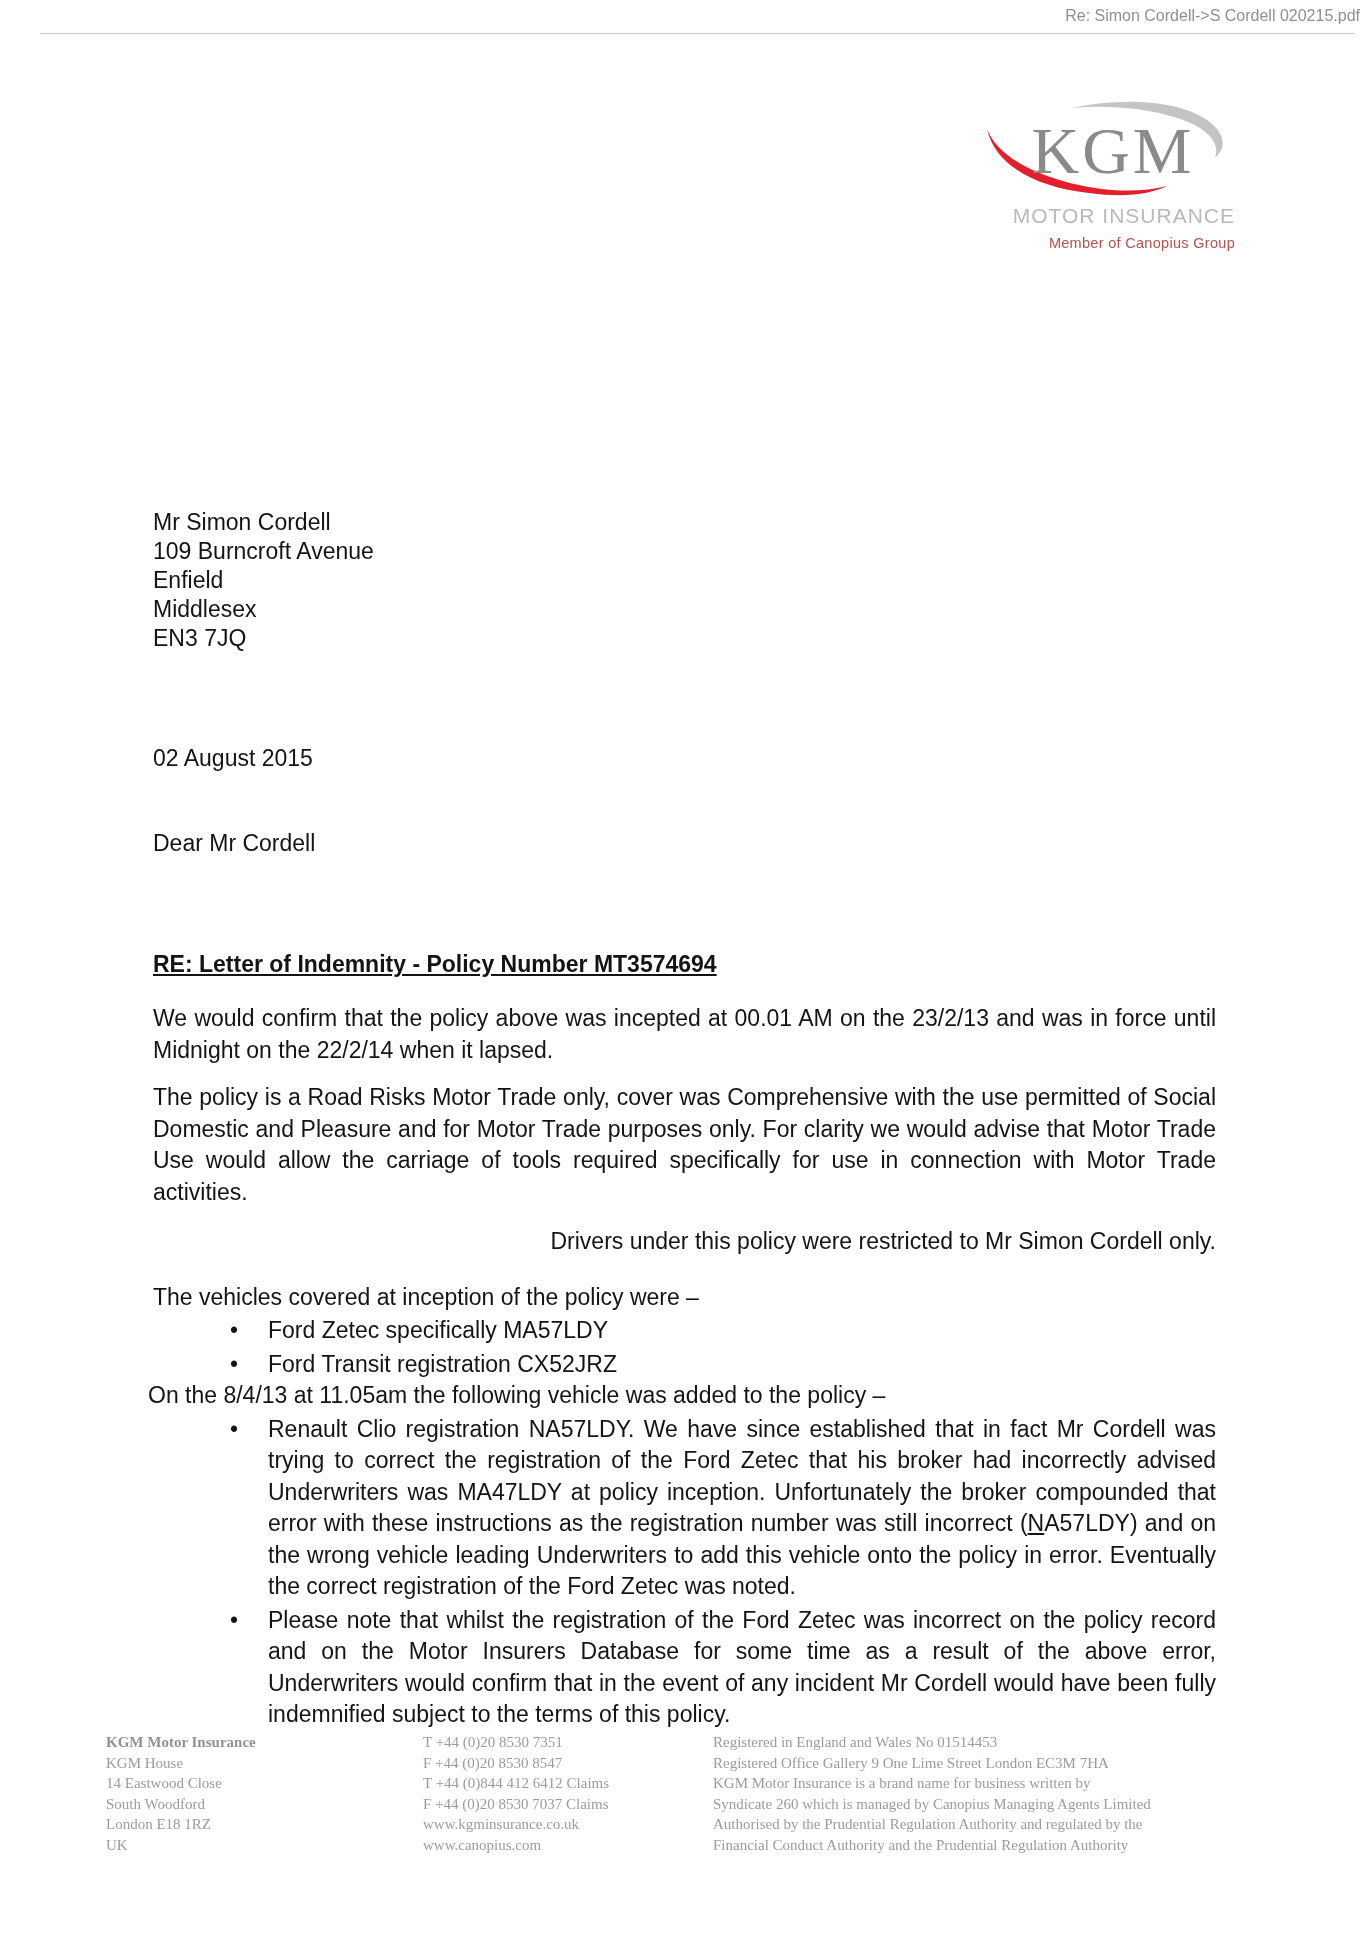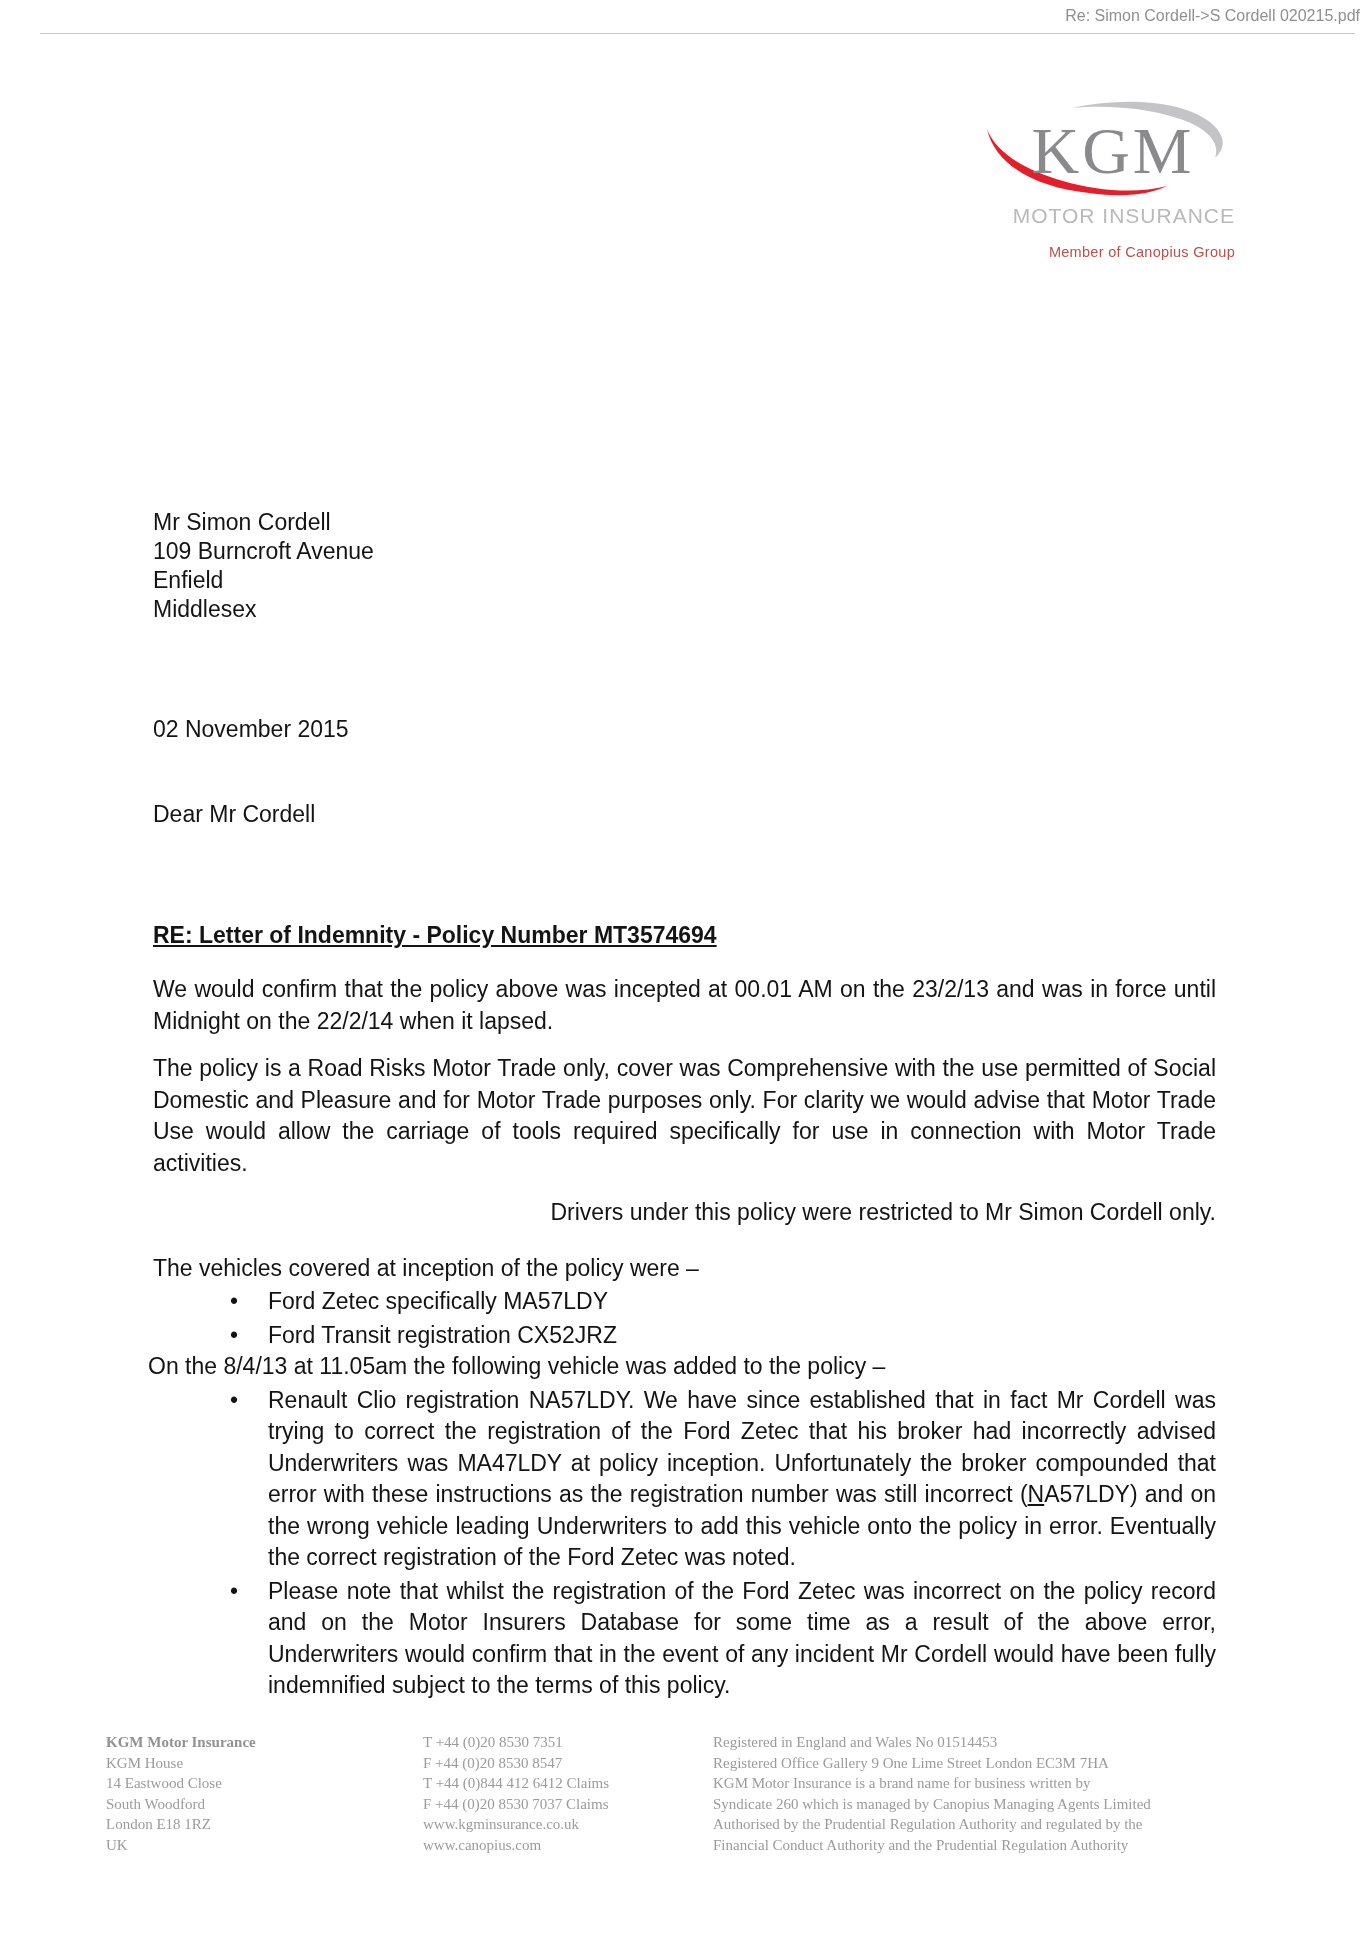--- a/index.html
+++ b/index.html
@@ -9,21 +9,21 @@
   }
   .page-header-title{
     position:absolute;top:7px;right:8px;font-size:16px;color:#8f8f8f;
   }
   .header-rule{
     position:absolute;top:33px;left:40px;right:13px;height:1px;background:#c9c9c9;
   }
   .logo-svg{position:absolute;left:985px;top:93px;width:252px;height:112px;}
   .logo-tagline-block{position:absolute;left:965px;top:204px;width:270px;text-align:right;}
   .tagline{font-size:21px;color:#b9b9bb;letter-spacing:1px;}
-  .member{font-size:14.5px;color:#b5524b;margin-top:16px;letter-spacing:.3px;}
+  .member{font-size:14.5px;color:#b5524b;margin-top:7px;letter-spacing:.3px;}
 
   .content{
     position:absolute;left:153px;top:508px;width:1063px;
     font-size:23px;line-height:31.5px;
   }
   .address div{line-height:29px;}
   .date-line{margin-top:91px;line-height:29px;}
   .salutation{margin-top:56px;line-height:29px;}
   .subject{margin-top:92px;line-height:29px;font-weight:bold;text-decoration:underline;}
   .para{text-align:justify;}
@@ -63,23 +63,24 @@
   <div class="member">Member of Canopius Group</div>
 </div>
 
 <div class="content">
 
   <div class="address">
     <div>Mr Simon Cordell</div>
     <div>109 Burncroft Avenue</div>
     <div>Enfield</div>
     <div>Middlesex</div>
+    <div>EN3 7JQ</div>
   </div>
 
-  <div class="date-line">02 November 2015</div>
+  <div class="date-line">02 August 2015</div>
 
   <div class="salutation">Dear Mr Cordell</div>
 
   <div class="subject">RE: Letter of Indemnity - Policy Number MT3574694</div>
 
   <div class="para p-incepted">We would confirm that the policy above was incepted at 00.01 AM on the 23/2/13 and was in force until Midnight on the 22/2/14 when it lapsed.</div>
 
   <div class="para p-policy">The policy is a Road Risks Motor Trade only, cover was Comprehensive with the use permitted of Social Domestic and Pleasure and for Motor Trade purposes only. For clarity we would advise that Motor Trade Use would allow the carriage of tools required specifically for use in connection with Motor Trade activities.</div>
 
   <div class="para p-drivers">Drivers under this policy were restricted to Mr Simon Cordell only.</div>

